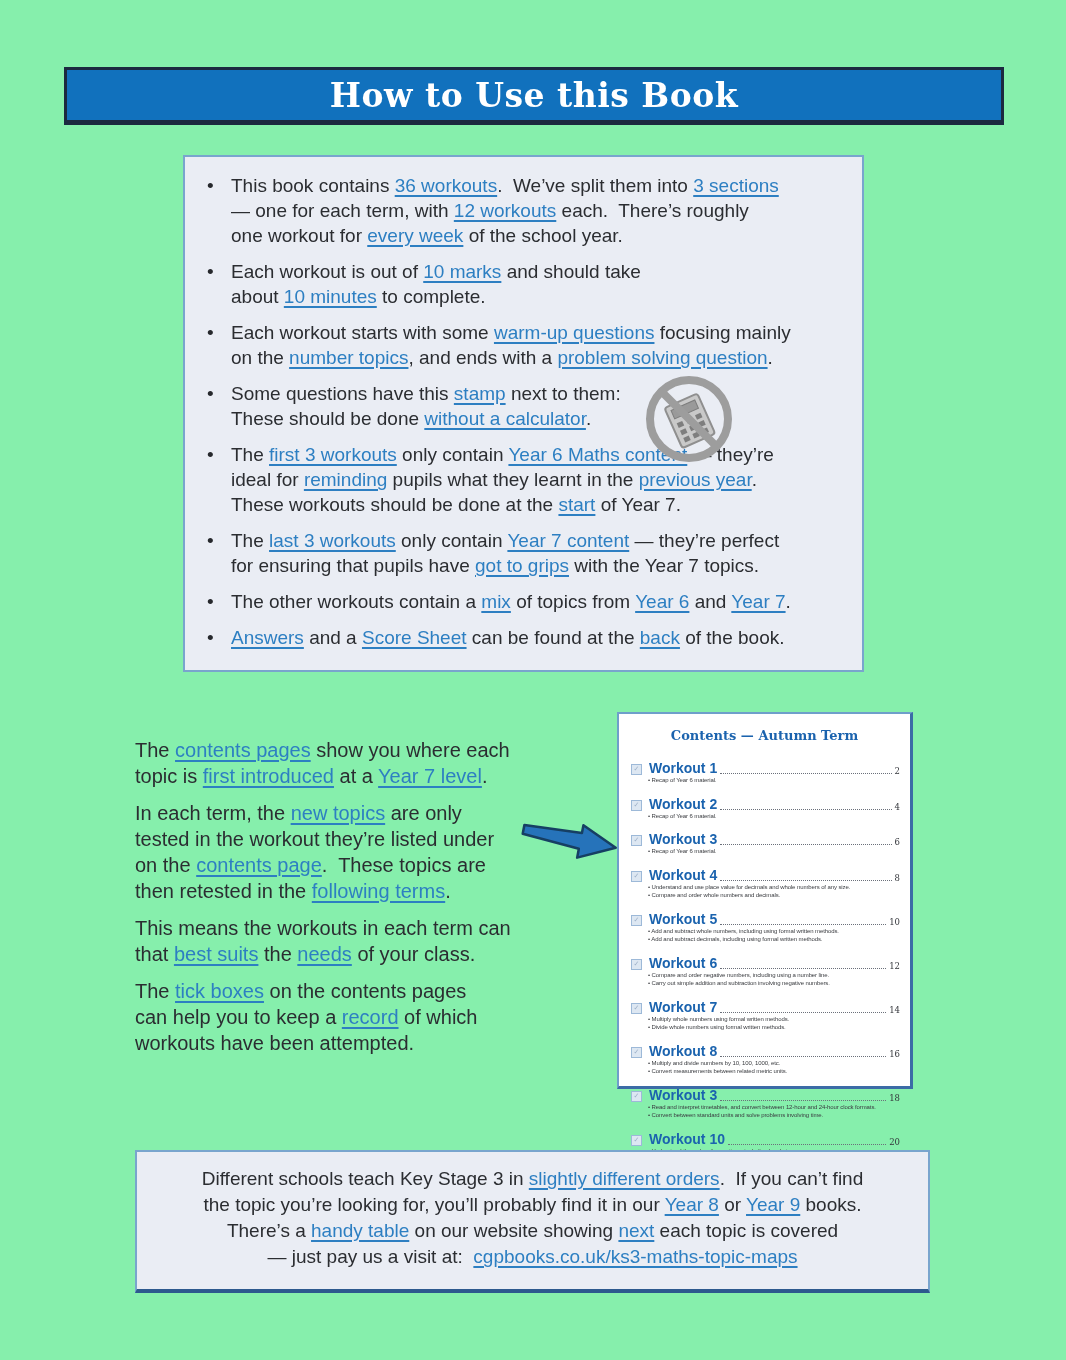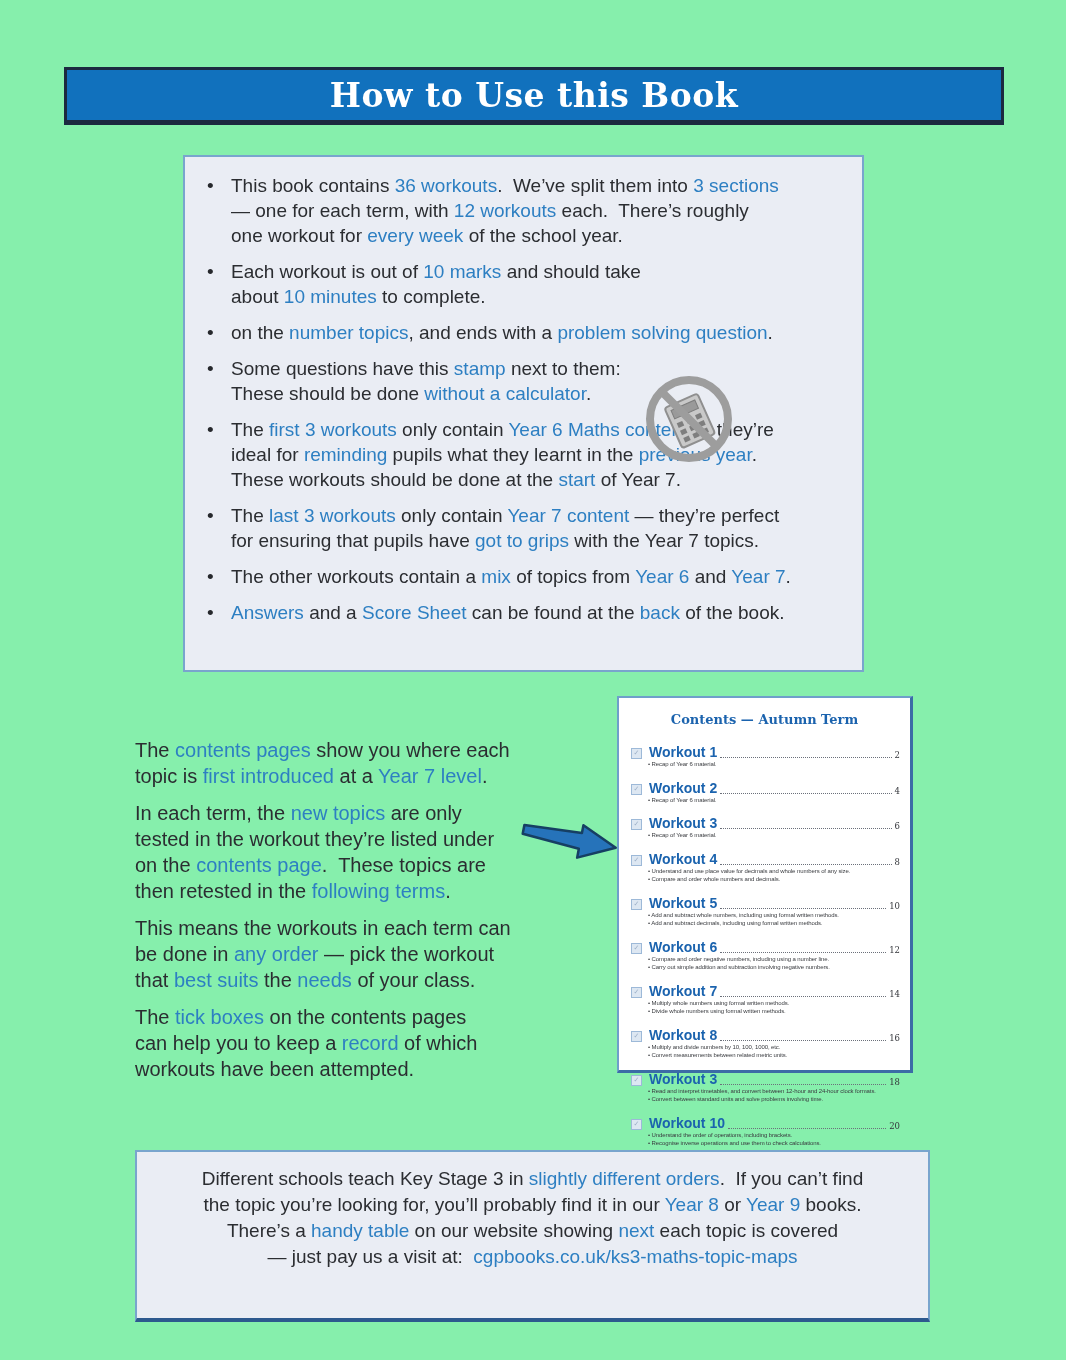--- a/index.html
+++ b/index.html
@@ -14,51 +14,51 @@
                letter-spacing:0.5px;}
 
   
   .intro-box{position:absolute;left:183px;top:155px;width:681px;height:517px;
              background:#eaedf4;border:2px solid #79a5cd;box-sizing:border-box;
              padding:16px 16px 10px 22px;}
   .bullet{display:flex;margin-bottom:11px;}
   .bullet .marker{width:24px;flex:0 0 24px;font-size:19px;line-height:25px;color:#26282c;}
   .btext{font-size:19px;line-height:25px;}
   .tline{white-space:pre-wrap;}
-  .lnk{color:#2d7fc2;text-underline-offset:3px;
+  .lnk{color:#2d7fc2;text-decoration:underline;text-underline-offset:3px;
        text-decoration-thickness:1.5px;cursor:pointer;}
 
   .stamp{position:absolute;left:458px;top:216px;width:92px;height:92px;}
 
   
   .mid-text{position:absolute;left:135px;top:737px;width:430px;font-size:20px;}
   .mid-text .para{margin-bottom:11px;line-height:26px;}
 
   
   .arrow{position:absolute;left:518px;top:820px;width:104px;height:50px;}
 
   
-  .contents-panel{position:absolute;left:617px;top:696px;width:296px;height:377px;
+  .contents-panel{position:absolute;left:617px;top:712px;width:296px;height:377px;
                   background:#ffffff;border:2px solid #6f9fca;border-right:3px solid #3b6ca6;
                   border-bottom:3px solid #3b6ca6;box-sizing:border-box;
                   padding:14px 10px 0 10px;}
   .c-title{text-align:center;font-family:"DejaVu Serif",serif;font-weight:bold;
            font-size:13px;color:#1b63ae;margin-bottom:9px;}
   .c-entry{margin-bottom:3px;}
   .c-row{display:flex;align-items:flex-end;}
   .c-box{flex:0 0 9px;width:9px;height:9px;margin:0 7px 1px 2px;background:#dde7f2;
          border:1px solid #9db9d8;font-size:7px;line-height:8px;color:#9db0c8;text-align:center;}
   .c-label{font-family:Liberation Sans, sans-serif;font-weight:bold;font-size:14px;color:#1b63ae;
            white-space:nowrap;margin-top:8px;}
   .c-dots{flex:1;border-bottom:1.5px dotted #6b707a;margin:0 3px 2px 3px;}
   .c-page{font-family:"DejaVu Serif",serif;font-size:8.5px;color:#33353a;}
   .c-topic{font-size:6px;line-height:8.5px;color:#3a3c40;padding-left:19px;letter-spacing:-0.1px;}
 
   
-  .footer-box{position:absolute;left:135px;top:1150px;width:795px;height:172px;
+  .footer-box{position:absolute;left:135px;top:1150px;width:795px;height:143px;
               background:#eaedf4;border:2px solid #79a5cd;border-bottom:4px solid #2d598e;
               box-sizing:border-box;padding-top:14px;text-align:center;
               font-size:19px;line-height:26px;}
 </style>
 </head>
 <body>
 
 <div class="page">
 
   <div class="banner">
@@ -78,20 +78,21 @@
         <div class="bullet">
           <span class="marker">•</span>
           <div class="btext">
             <div class="tline"><span>Each workout is out of </span><span class="lnk">10 marks</span><span> and should take</span></div>
             <div class="tline"><span>about </span><span class="lnk">10 minutes</span><span> to complete.</span></div>
           </div>
         </div>
         <div class="bullet">
           <span class="marker">•</span>
           <div class="btext">
+            <div class="tline"><span>Each workout starts with some </span><span class="lnk">warm-up questions</span><span> focusing mainly</span></div>
             <div class="tline"><span>on the </span><span class="lnk">number topics</span><span>, and ends with a </span><span class="lnk">problem solving question</span><span>.</span></div>
           </div>
         </div>
         <div class="bullet">
           <span class="marker">•</span>
           <div class="btext">
             <div class="tline"><span>Some questions have this </span><span class="lnk">stamp</span><span> next to them:</span></div>
             <div class="tline"><span>These should be done </span><span class="lnk">without a calculator</span><span>.</span></div>
           </div>
         </div>
@@ -151,21 +152,20 @@
         <div class="tline"><span>topic is </span><span class="lnk">first introduced</span><span> at a </span><span class="lnk">Year 7 level</span><span>.</span></div>
       </div>
       <div class="para">
         <div class="tline"><span>In each term, the </span><span class="lnk">new topics</span><span> are only</span></div>
         <div class="tline"><span>tested in the workout they’re listed under</span></div>
         <div class="tline"><span>on the </span><span class="lnk">contents page</span><span>.  These topics are</span></div>
         <div class="tline"><span>then retested in the </span><span class="lnk">following terms</span><span>.</span></div>
       </div>
       <div class="para">
         <div class="tline"><span>This means the workouts in each term can</span></div>
-        <div class="tline"><span>be done in </span><span class="lnk">any order</span><span> — pick the workout</span></div>
         <div class="tline"><span>that </span><span class="lnk">best suits</span><span> the </span><span class="lnk">needs</span><span> of your class.</span></div>
       </div>
       <div class="para">
         <div class="tline"><span>The </span><span class="lnk">tick boxes</span><span> on the contents pages</span></div>
         <div class="tline"><span>can help you to keep a </span><span class="lnk">record</span><span> of which</span></div>
         <div class="tline"><span>workouts have been attempted.</span></div>
       </div>
     </div>
 
   <svg class="arrow" viewBox="0 0 104 50">

